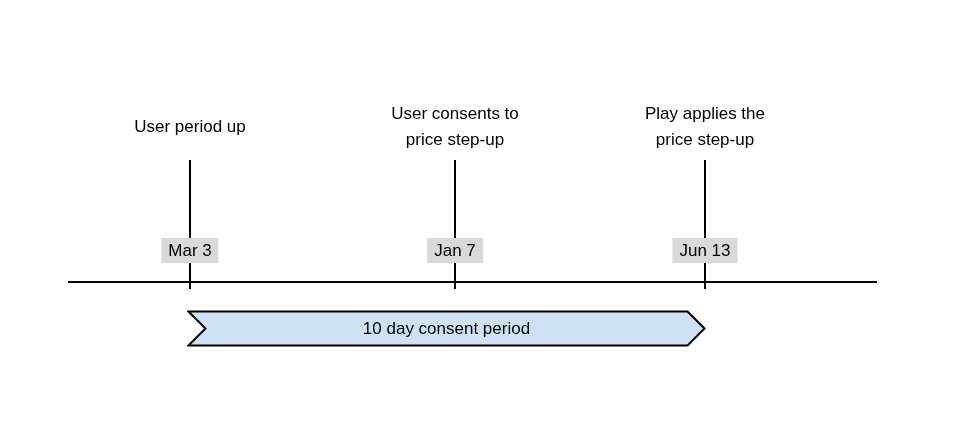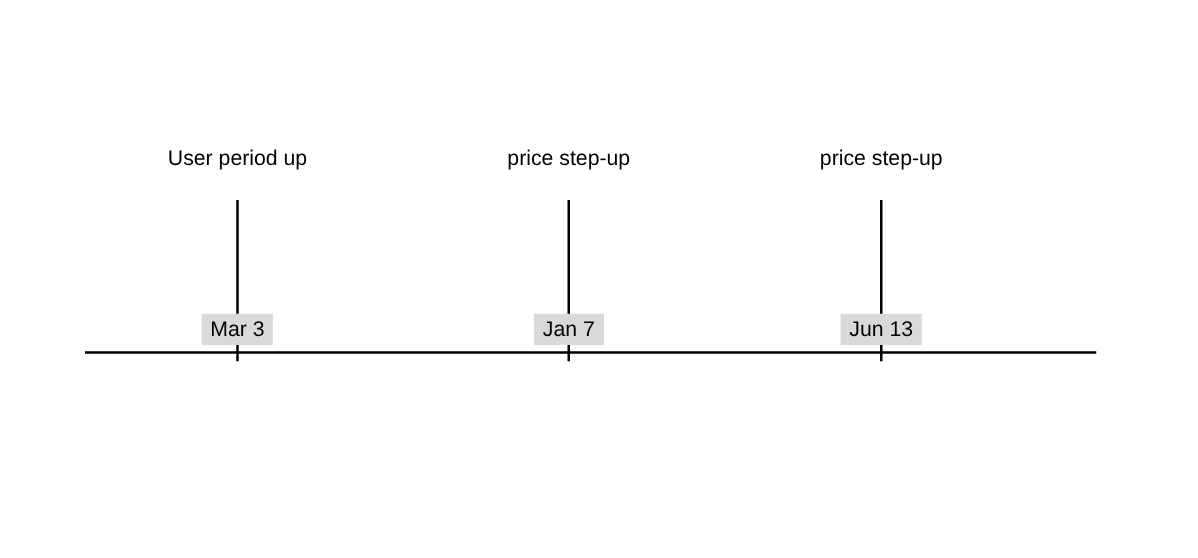--- a/index.html
+++ b/index.html
@@ -51,21 +51,21 @@
     position: absolute;
     top: 160px;
     width: 2px;
     height: 129px;
     margin-left: -1px;
     background: var(--line);
     z-index: 1;
   }
   .date-badge {
     position: absolute;
-    top: 251px;
+    top: 238px;
     transform: translateX(-50%);
     background: var(--date-badge-bg);
     font-size: 17px;
     line-height: 21px;
     padding: 2px 7px;
     white-space: nowrap;
     z-index: 3;
   }
   .event-1 .event-title, .event-1 .tick-line, .event-1 .date-badge { left: 190px; }
   .event-2 .event-title, .event-2 .tick-line, .event-2 .date-badge { left: 455px; }
@@ -107,28 +107,36 @@
     <div class="event-title">
       <div>User period up</div>
 
     </div>
     <div class="tick-line"></div>
     <div class="date-badge">Mar 3</div>
   </div>
 
   <div class="event event-2">
     <div class="event-title">
+      <div>User consents to</div>
       <div>price step-up</div>
     </div>
     <div class="tick-line"></div>
     <div class="date-badge">Jan 7</div>
   </div>
 
   <div class="event event-3">
     <div class="event-title">
+      <div>Play applies the</div>
       <div>price step-up</div>
     </div>
     <div class="tick-line"></div>
     <div class="date-badge">Jun 13</div>
   </div>
 
+  <div class="banner">
+    <svg width="519" height="37" viewBox="0 0 519 37" aria-hidden="true">
+      <polygon points="1.5,1.5 500.5,1.5 517.5,18.5 500.5,35.5 1.5,35.5 18.5,18.5"></polygon>
+    </svg>
+    <div class="banner-label">10 day consent period</div>
+  </div>
 
 </div>
 
 </body></html>

